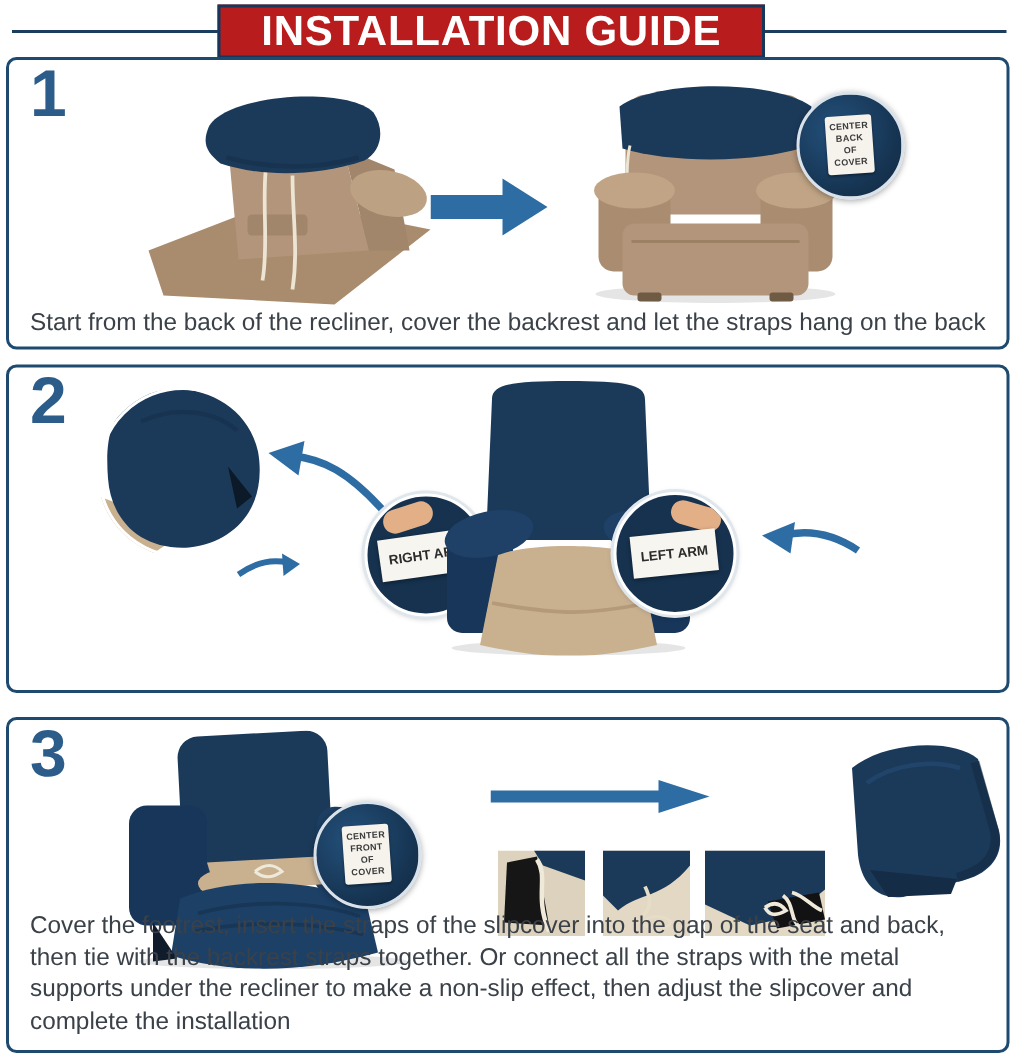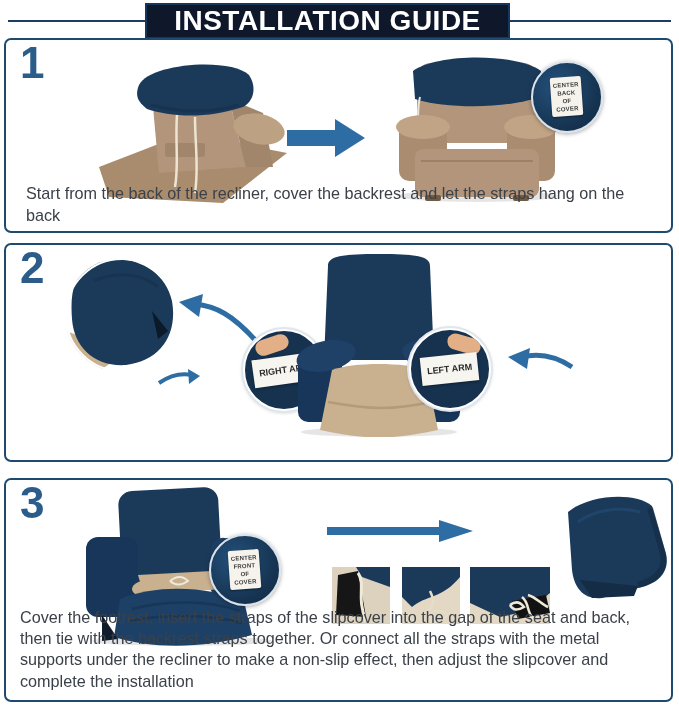--- a/index.html
+++ b/index.html
@@ -7,37 +7,37 @@
   .stage{
     position:relative;width:679px;height:708px;background:#ffffff;
     font-family:"Liberation Sans","DejaVu Sans",sans-serif;overflow:hidden;
   }
   
   .hrule{position:absolute;top:20px;height:0;border-top:2px solid #1c3d60;}
   .hrule.left{left:8px;width:138px;}
   .hrule.right{left:509px;width:162px;}
   .banner{
     position:absolute;left:145px;top:3px;width:365px;height:36px;
-    background:#0f172a;border:2px solid #16375c;
+    background:#b91c1c;border:2px solid #16375c;
     display:flex;align-items:center;justify-content:center;
     color:#ffffff;font-size:28px;font-weight:800;letter-spacing:.5px;white-space:nowrap;
   }
   
   .panel{
     position:absolute;left:4px;width:669px;background:#ffffff;
     border:2px solid #1e4a70;border-radius:7px;
   }
   #panel1{top:38px;height:195px;}
   #panel2{top:243px;height:219px;}
   #panel3{top:478px;height:224px;}
   .stepnum{
     position:absolute;left:14px;top:-2px;font-size:44px;font-weight:bold;color:#2b5c8a;
   }
   .caption{
-    position:absolute;left:20px;right:10px;bottom:5px;
+    position:absolute;left:10px;right:10px;bottom:5px;text-align:center;
     color:#3b4148;font-size:16.2px;line-height:1.32;
   }
   .caption.left-align{text-align:left;left:14px;right:14px;bottom:8px;margin-top:34px;}
   .abs{position:absolute;}
   
   .callout{
     position:absolute;border-radius:50%;
     background:radial-gradient(circle at 35% 35%, #24517c 0%, #15324f 70%, #0f2740 100%);
     border:2px solid #d9e2ea;box-shadow:0 1px 4px rgba(0,0,0,.35);
     display:flex;align-items:center;justify-content:center;

